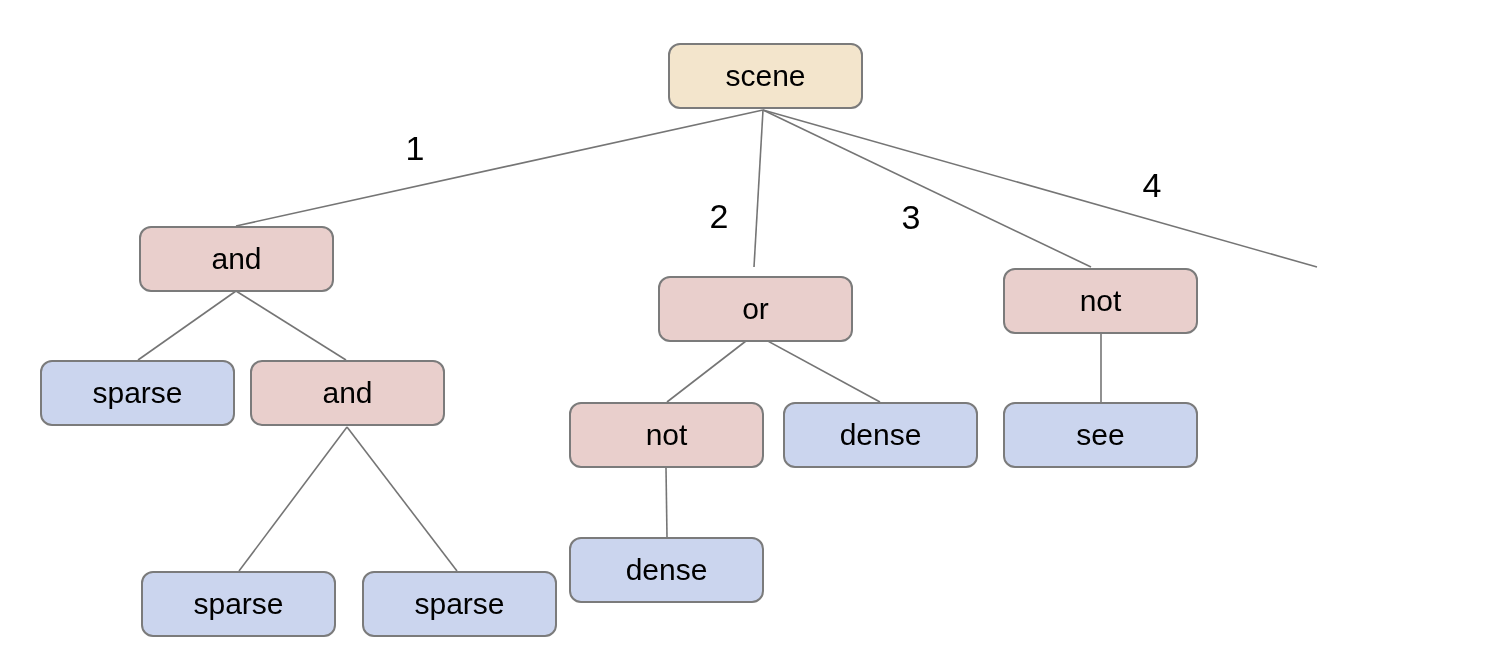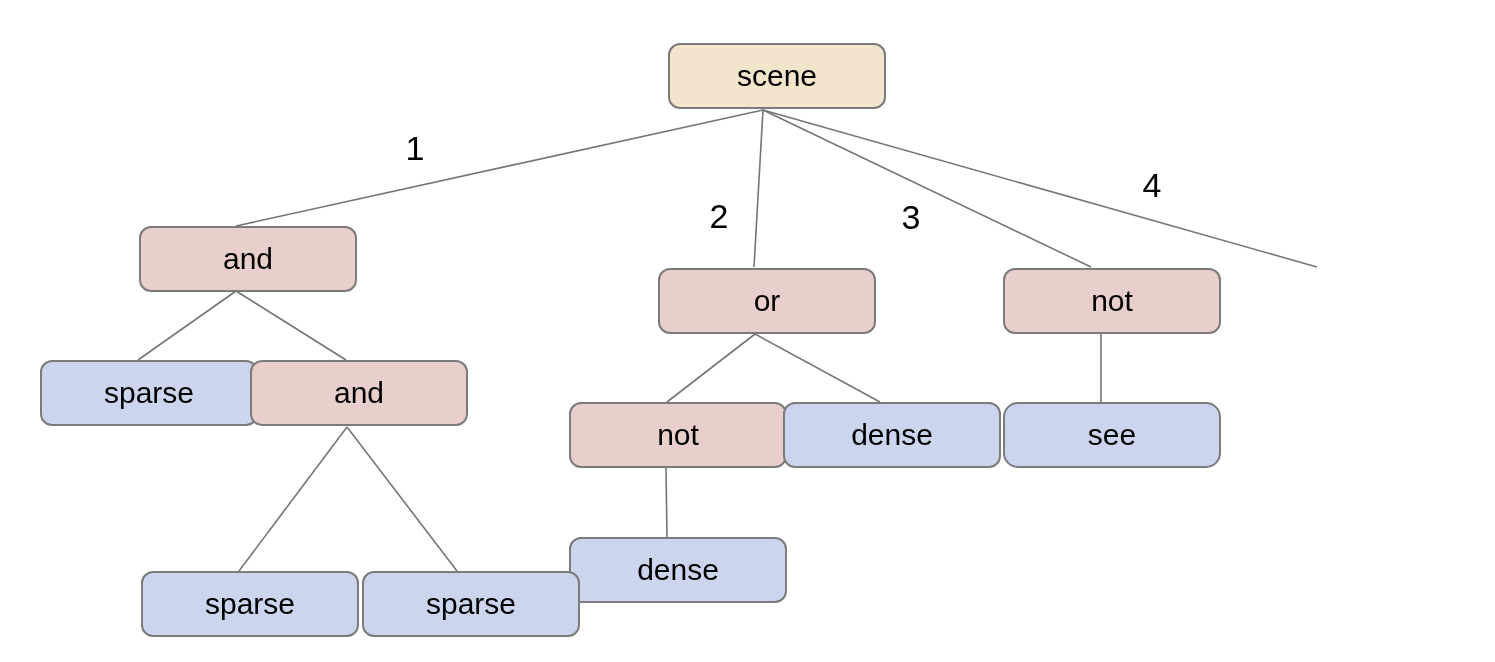--- a/index.html
+++ b/index.html
@@ -26,35 +26,35 @@
   }
   .edge-label {
     font-family: "Liberation Sans", sans-serif;
     font-size: 34px;
     fill: #000000;
     text-anchor: middle;
   }
   .node {
     position: absolute;
     box-sizing: border-box;
-    width: 218px;
+    width: 195px;
     height: 66px;
     border: 2px solid #7b7b7b;
     border-radius: 12px;
     display: flex;
     align-items: center;
     justify-content: center;
     font-size: 30px;
     color: #000000;
     line-height: 1;
   }
   
   .n-scene   { left: 668px;  top: 43px;  }
   .n-and1    { left: 139px;  top: 226px; }
-  .n-or1     { left: 658px;  top: 268px; }
+  .n-or1     { left: 658px;  top: 276px; }
   .n-not1    { left: 1003px; top: 268px; }
   .n-timeout { left: 1226px; top: 268px; }
   .n-sparse1 { left: 40px;   top: 360px; }
   .n-and2    { left: 250px;  top: 360px; }
   .n-not2    { left: 569px;  top: 402px; }
   .n-dense1  { left: 783px;  top: 402px; }
   .n-see     { left: 1003px; top: 402px; }
   .n-dense2  { left: 569px;  top: 537px; }
   .n-sparse2 { left: 141px;  top: 571px; }
   .n-sparse3 { left: 362px;  top: 571px; }
@@ -85,18 +85,18 @@
   </svg>
 
   <div class="node n-scene" style="background: rgb(243, 229, 204); border-color: rgb(123, 123, 123); color: rgb(0, 0, 0);">scene</div>
   <div class="node n-and1" style="background: rgb(233, 207, 204); border-color: rgb(123, 123, 123); color: rgb(0, 0, 0);">and</div>
   <div class="node n-or1" style="background: rgb(233, 207, 204); border-color: rgb(123, 123, 123); color: rgb(0, 0, 0);">or</div>
   <div class="node n-not1" style="background: rgb(233, 207, 204); border-color: rgb(123, 123, 123); color: rgb(0, 0, 0);">not</div>
   <div class="node n-sparse1" style="background: rgb(203, 213, 238); border-color: rgb(123, 123, 123); color: rgb(0, 0, 0);">sparse</div>
   <div class="node n-and2" style="background: rgb(233, 207, 204); border-color: rgb(123, 123, 123); color: rgb(0, 0, 0);">and</div>
   <div class="node n-not2" style="background: rgb(233, 207, 204); border-color: rgb(123, 123, 123); color: rgb(0, 0, 0);">not</div>
   <div class="node n-dense1" style="background: rgb(203, 213, 238); border-color: rgb(123, 123, 123); color: rgb(0, 0, 0);">dense</div>
-  <div class="node n-see" style="background: rgb(203, 213, 238); border-color: rgb(123, 123, 123); color: rgb(0, 0, 0); border-radius: 15px;">see</div>
+  <div class="node n-see" style="background: rgb(203, 213, 238); border-color: rgb(123, 123, 123); color: rgb(0, 0, 0);">see</div>
   <div class="node n-dense2" style="background: rgb(203, 213, 238); border-color: rgb(123, 123, 123); color: rgb(0, 0, 0);">dense</div>
   <div class="node n-sparse2" style="background: rgb(203, 213, 238); border-color: rgb(123, 123, 123); color: rgb(0, 0, 0);">sparse</div>
   <div class="node n-sparse3" style="background: rgb(203, 213, 238); border-color: rgb(123, 123, 123); color: rgb(0, 0, 0);">sparse</div>
 
 </div>
 
 </body></html>

